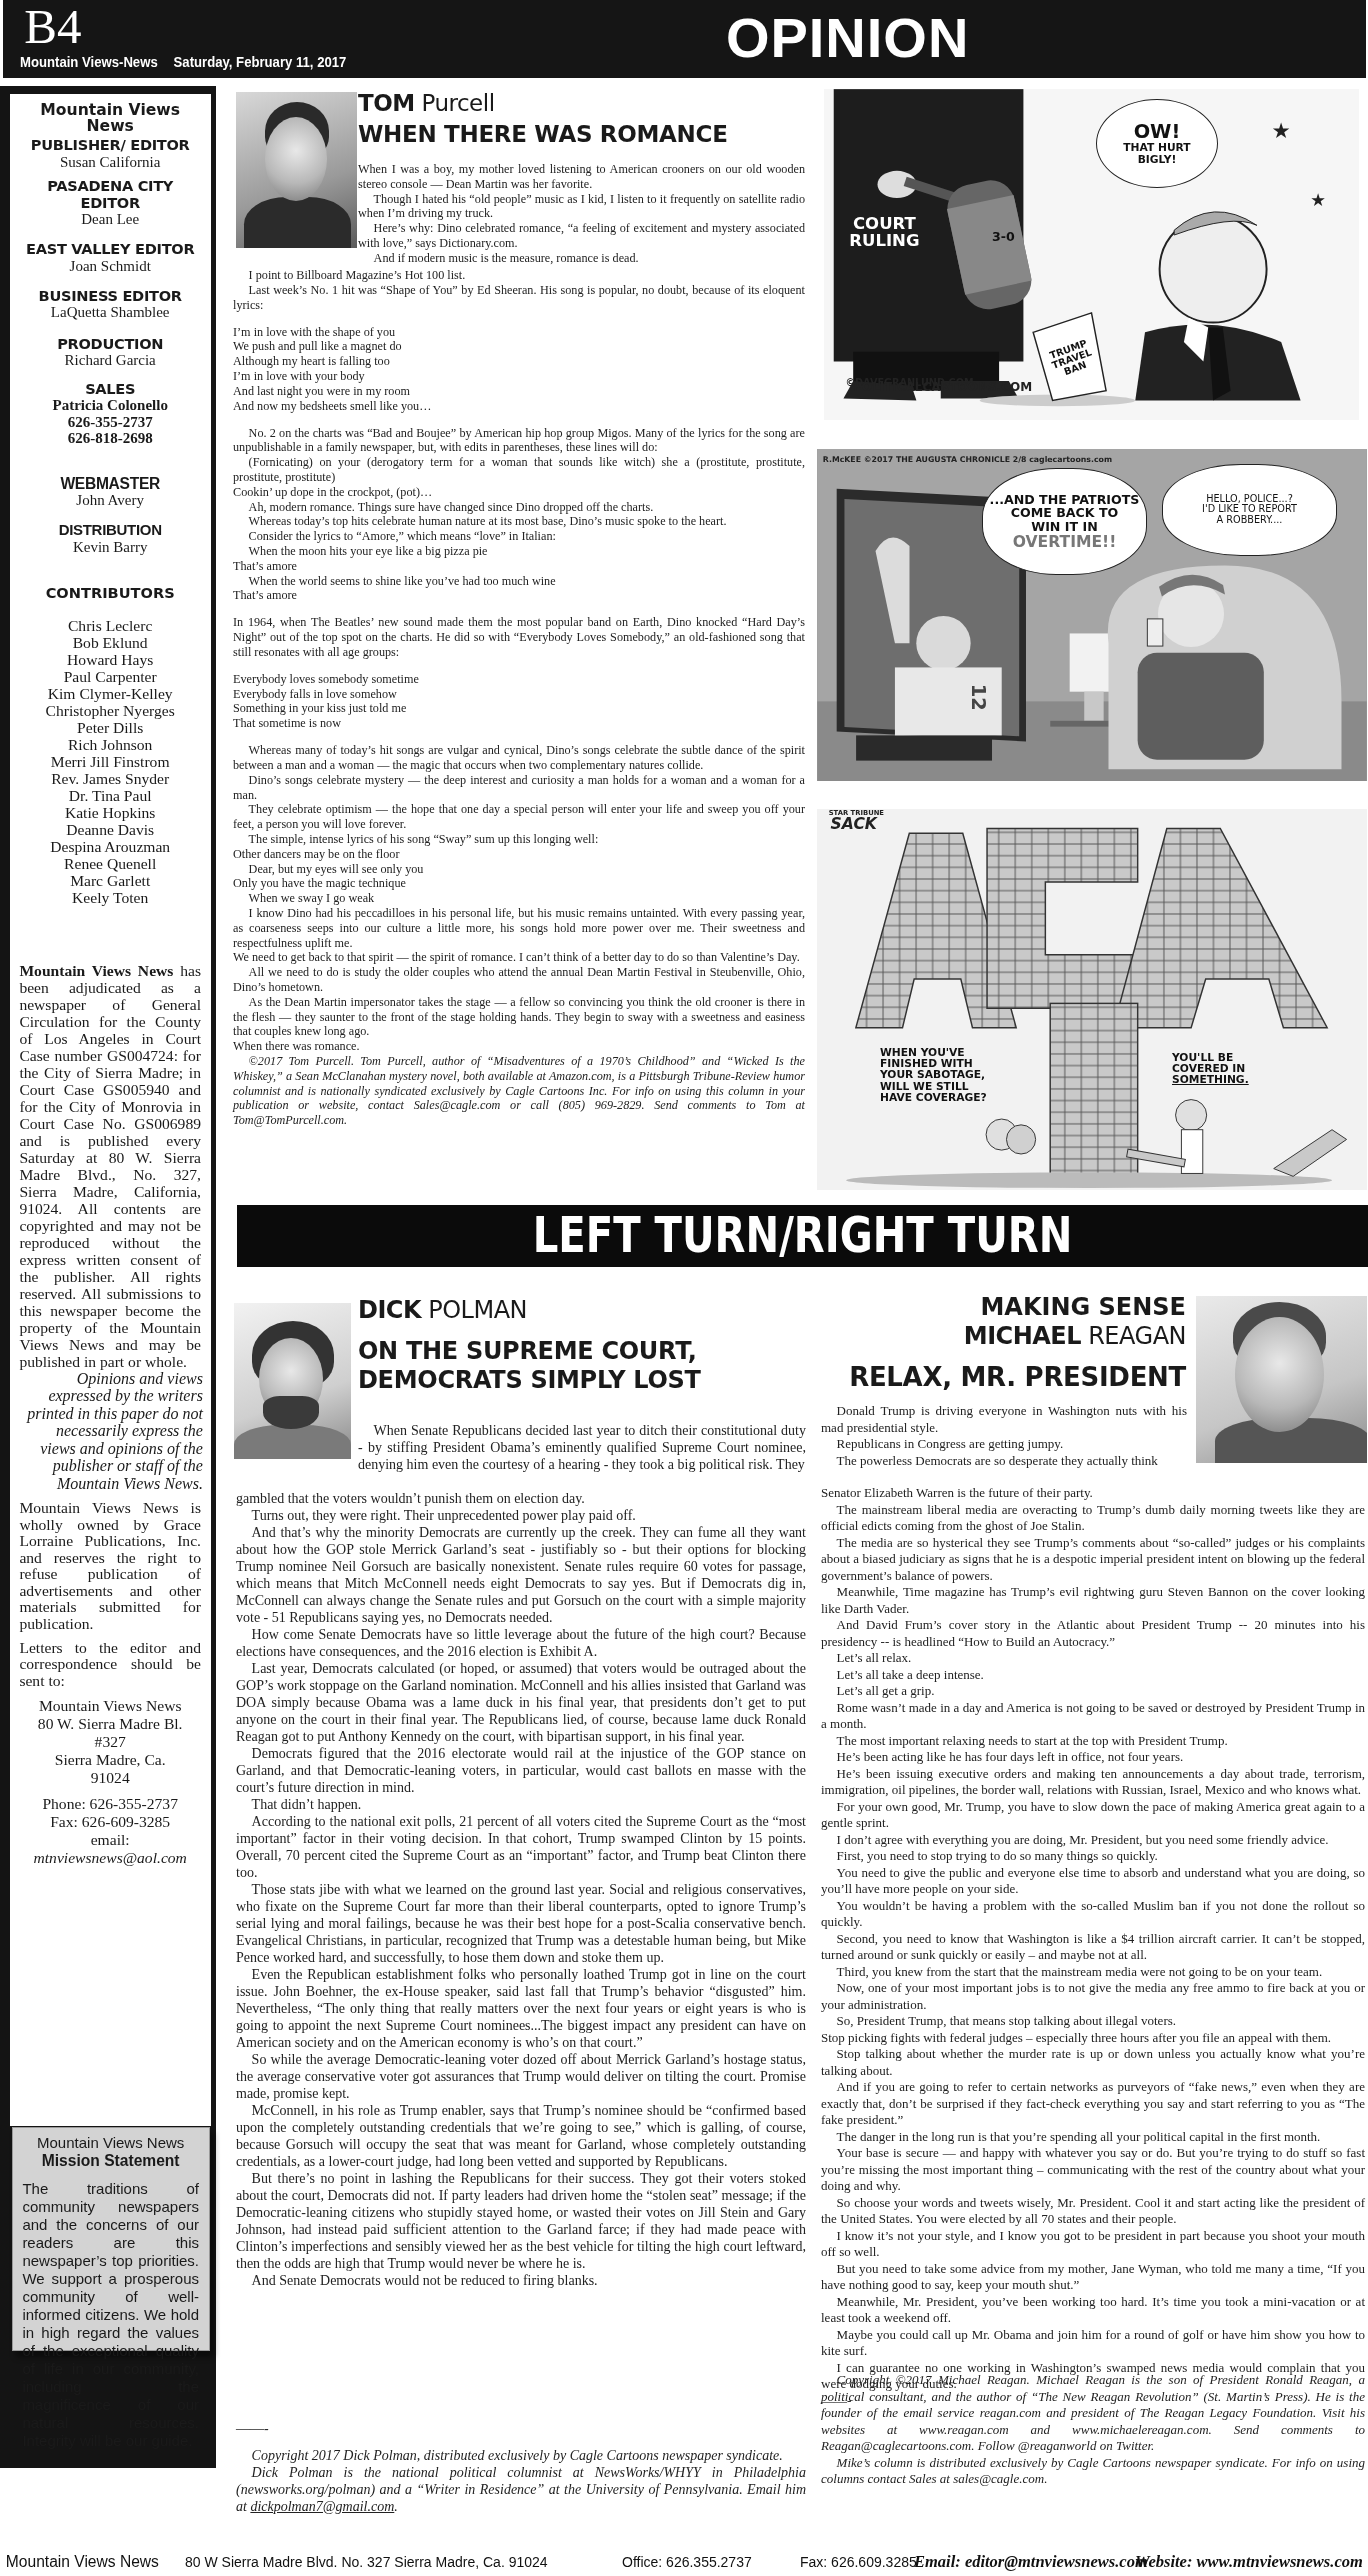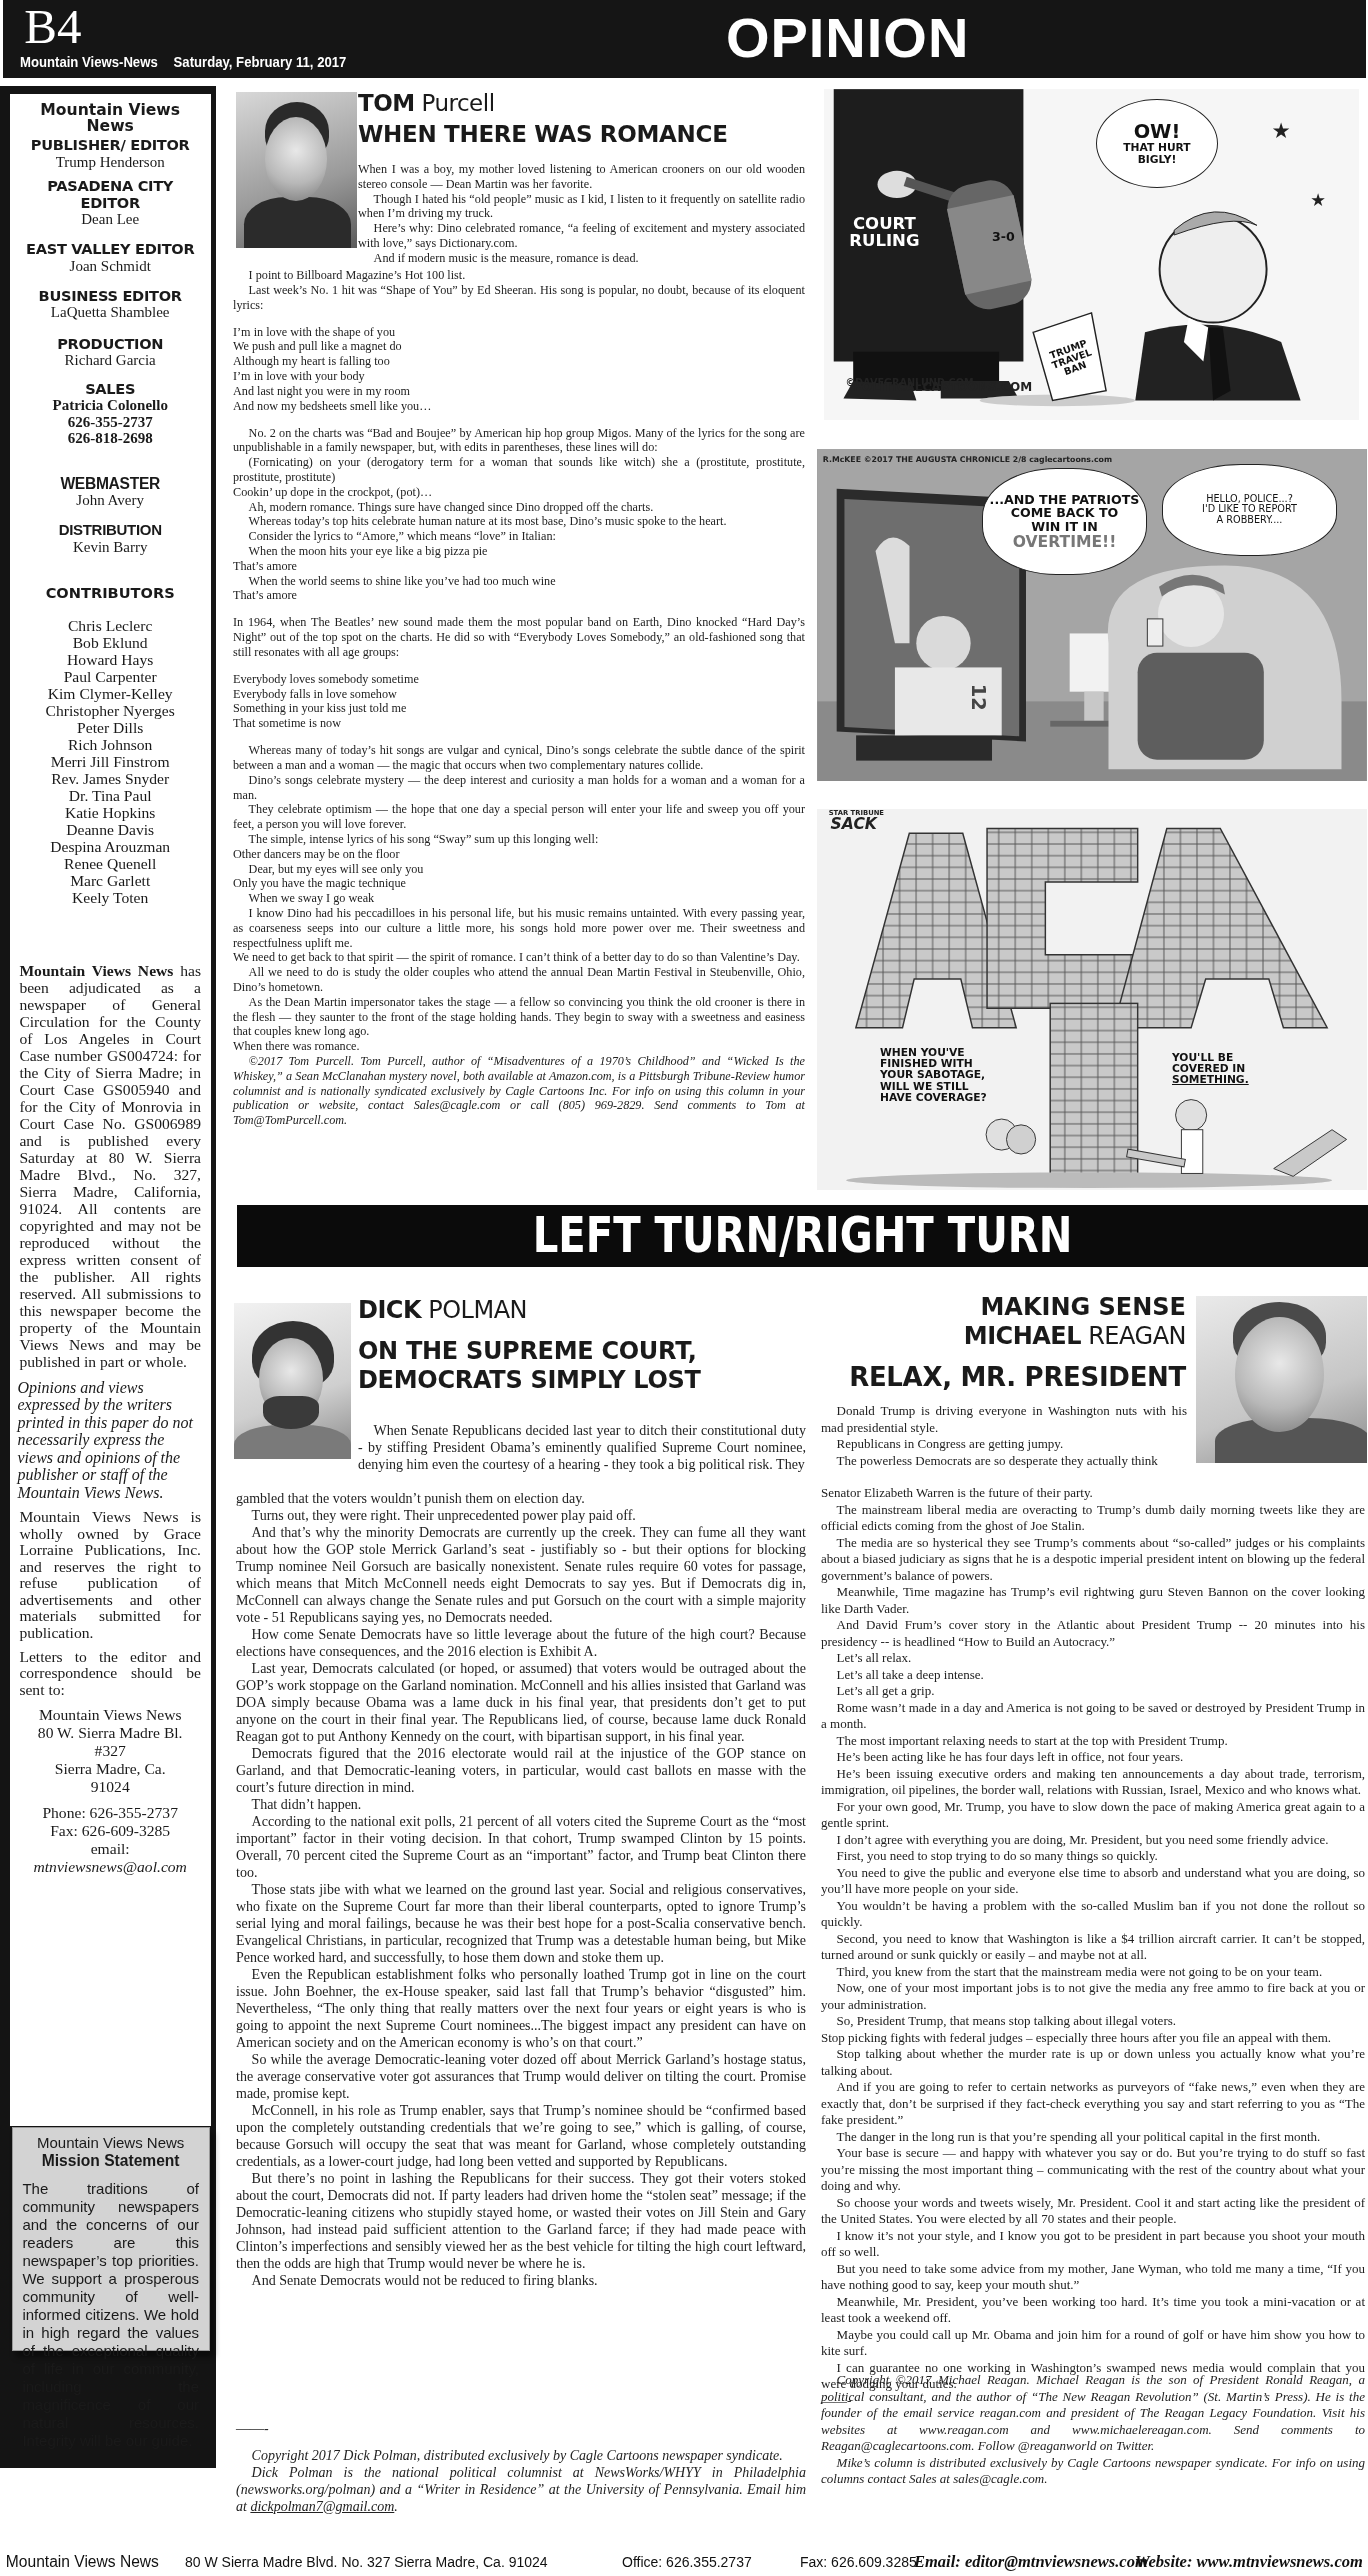--- a/index.html
+++ b/index.html
@@ -20,21 +20,21 @@
   .sb-role { font-family: "DejaVu Sans", sans-serif; font-weight: bold; font-size: 14.6px; line-height: 16.5px; margin-top: 7.8px; letter-spacing: -0.3px; }
   .sb-role.tight { margin-top: 2.9px; }
   .sb-name { font-family: "Liberation Serif", serif; font-size: 15px; line-height: 16.5px; }
   .sb-name.bold { font-weight: bold; }
   .sb-role.gap { margin-top: 29px; }
   .contrib-head { font-family: "DejaVu Sans", sans-serif; font-weight: bold; font-size: 14.6px; margin-top: 29px; }
   .contrib-list { margin-top: 15.6px; }
   .contrib-list div { font-size: 15.6px; line-height: 17px; }
   .legal { margin-top: 56px; text-align: justify; font-size: 15.6px; line-height: 17px; padding: 0 1.9px; }
   .legal b { font-weight: bold; }
-  .disclaimer { font-style: italic; text-align: left; font-size: 16px; line-height: 17.5px; margin-top: 9px; }
+  .disclaimer { font-style: italic; text-align: right; font-size: 16px; line-height: 17.5px; margin-top: 0; }
   .owned { text-align: justify; font-size: 15.6px; line-height: 16.5px; margin-top: 7.8px; padding: 0 1.9px; }
   .letters { text-align: justify; font-size: 15.6px; line-height: 16.5px; margin-top: 7.8px; padding: 0 1.9px; }
   .addr { text-align: center; font-size: 15.6px; line-height: 18px; margin-top: 7.8px; }
   .contact { text-align: center; font-size: 15.6px; line-height: 18px; margin-top: 7.8px; }
   .contact .em { font-style: italic; }
   .mission { position: absolute; left: 11.7px; top: 2046px; width: 198px; height: 224px; background: #d3d3d3; border: 1px solid #999; padding: 5.8px 9.7px; box-shadow: 3.9px 5.8px 5.8px rgba(0,0,0,0.45); }
   .mission-h1 { font-family: "Liberation Sans", sans-serif; font-size: 15px; text-align: center; line-height: 17.5px; }
   .mission-h2 { font-family: "Liberation Sans", sans-serif; font-weight: bold; font-size: 15.6px; text-align: center; line-height: 19.4px; }
   .mission-body { font-family: "Liberation Sans", sans-serif; font-size: 15px; line-height: 18px; text-align: justify; margin-top: 9.7px; }
 
@@ -105,21 +105,21 @@
     <span>Saturday, February 11, 2017</span>
   </div>
   <div class="section-title">OPINION</div>
 </div>
 
 <div class="sidebar">
   <div class="sidebar-inner">
     <div class="sb-title">Mountain Views News</div>
 
     <div class="sb-role tight">PUBLISHER/ EDITOR</div>
-    <div class="sb-name">Trump Henderson</div>
+    <div class="sb-name">Susan California</div>
 
     <div class="sb-role" style="padding:0 15.6px">PASADENA CITY EDITOR</div>
     <div class="sb-name">Dean Lee</div>
 
     <div class="sb-role" style="margin-top:13.6px">EAST VALLEY EDITOR</div>
     <div class="sb-name">Joan Schmidt</div>
 
     <div class="sb-role" style="margin-top:13.6px">BUSINESS EDITOR</div>
     <div class="sb-name">LaQuetta Shamblee</div>
 

